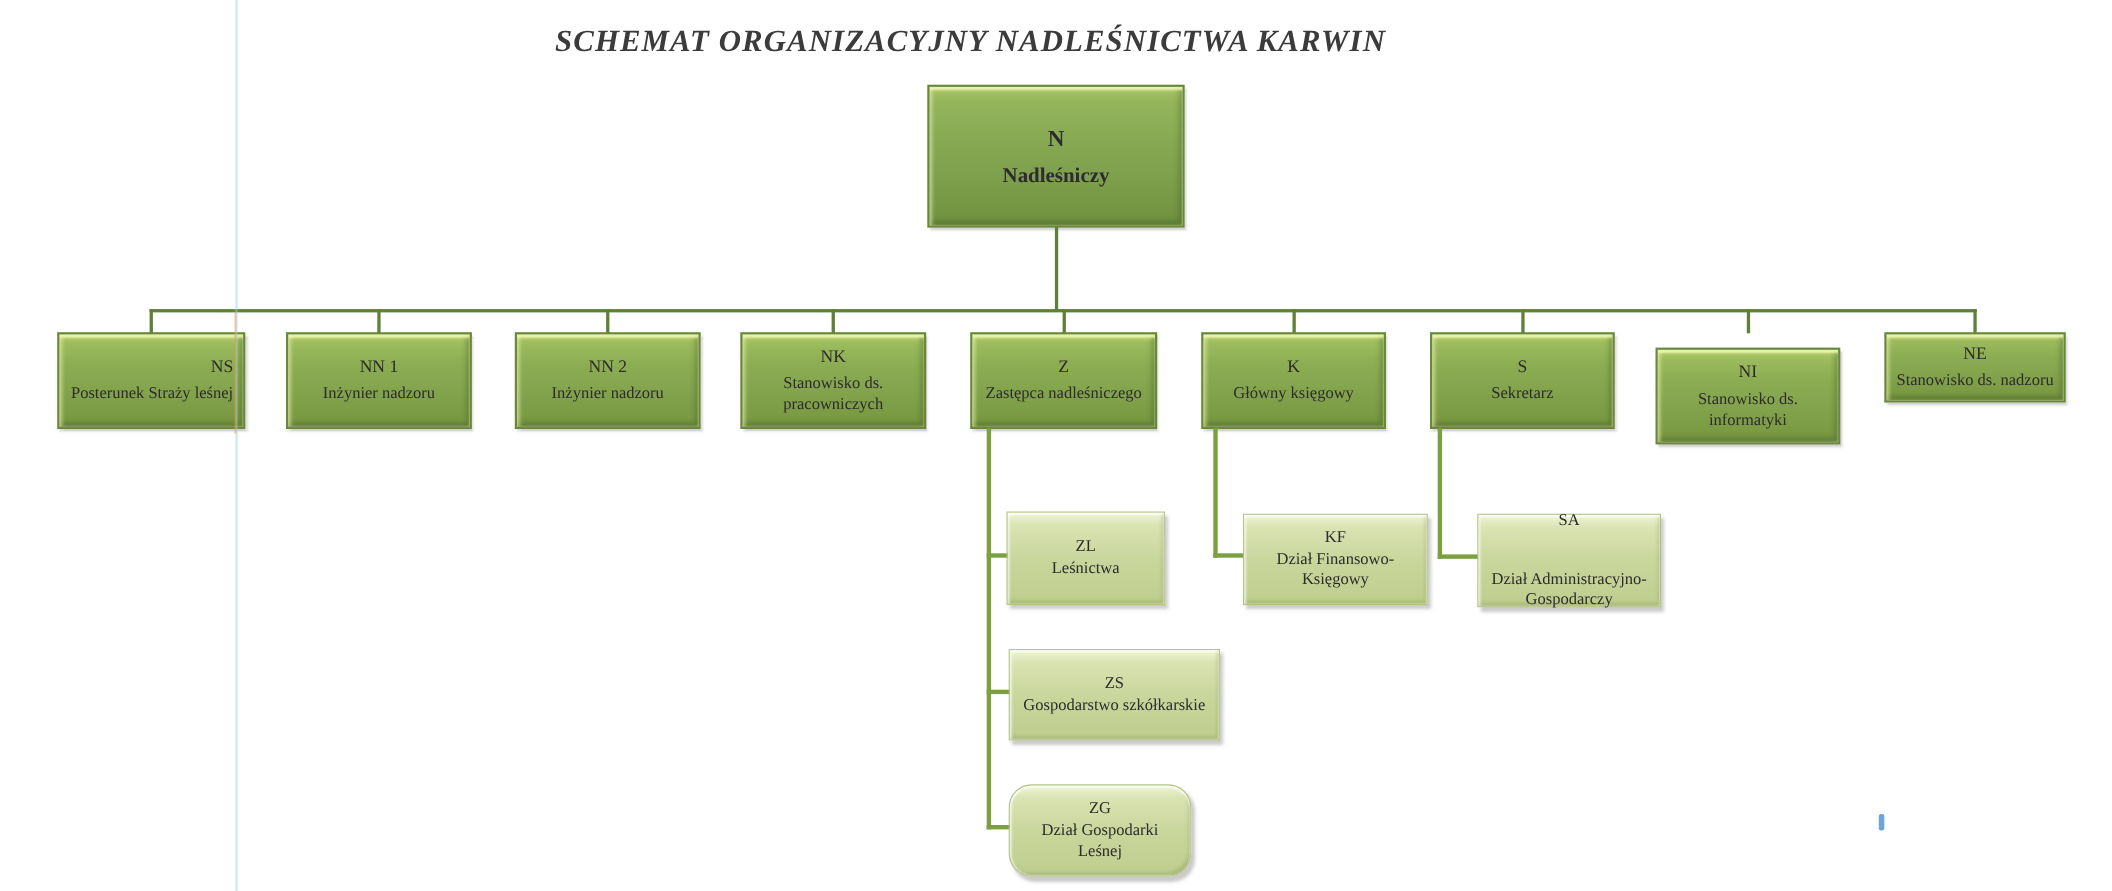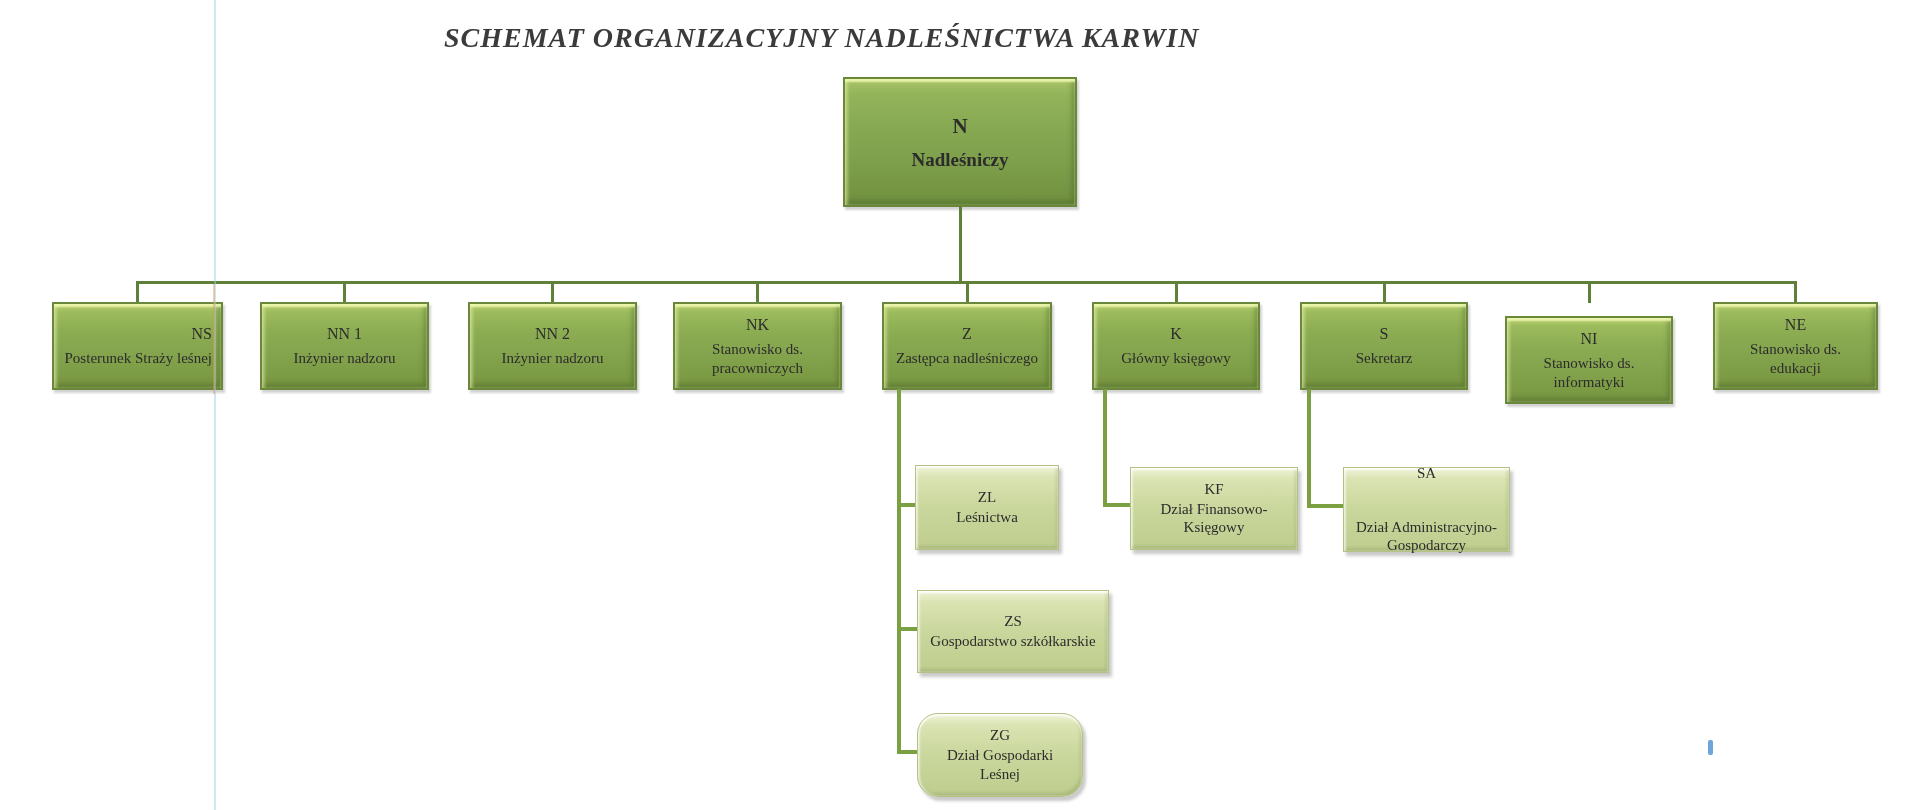--- a/index.html
+++ b/index.html
@@ -7,24 +7,24 @@
     position: relative;
     width: 1920px;
     height: 810px;
     background: #ffffff;
     overflow: hidden;
     font-family: "Liberation Serif", serif;
   }
 
   .page-title {
     position: absolute;
-    left: 444px;
+    left: 420px;
     top: 22px;
     width: 840px;
-    text-align: left;
+    text-align: right;
     font-family: "Liberation Serif", serif;
     font-size: 28px;
     font-weight: bold;
     font-style: italic;
     letter-spacing: 1px;
     color: #3b3b3b;
   }
 
   
   .node, .subnode {
@@ -138,23 +138,23 @@
     <div class="name">Główny księgowy</div>
   </div>
   <div class="node" style="left:1300px; top:302px; width:168px; height:88px;">
     <div class="code">S</div>
     <div class="name">Sekretarz</div>
   </div>
   <div class="node" style="left:1505px; top:316px; width:168px; height:88px;">
     <div class="code">NI</div>
     <div class="name">Stanowisko ds. informatyki</div>
   </div>
-  <div class="node" style="left:1713px; top:302px; width:165px; height:88px;">
+  <div class="node" style="left:1713px; top:302px; width:165px; height:64px;">
     <div class="code">NE</div>
-    <div class="name">Stanowisko ds. edukacji</div>
+    <div class="name">Stanowisko ds. nadzoru</div>
   </div>
 
   <div class="conn sub" style="left:897px; top:389px; width:4px; height:365px;"></div>
   <div class="conn sub" style="left:897px; top:503px; width:20px; height:4px;"></div>
   <div class="conn sub" style="left:897px; top:627px; width:22px; height:4px;"></div>
   <div class="conn sub" style="left:897px; top:750px; width:22px; height:4px;"></div>
   <div class="conn sub" style="left:1103px; top:389px; width:4px; height:118px;"></div>
   <div class="conn sub" style="left:1103px; top:503px; width:29px; height:4px;"></div>
   <div class="conn sub" style="left:1307px; top:389px; width:4px; height:119px;"></div>
   <div class="conn sub" style="left:1307px; top:504px; width:38px; height:4px;"></div>

